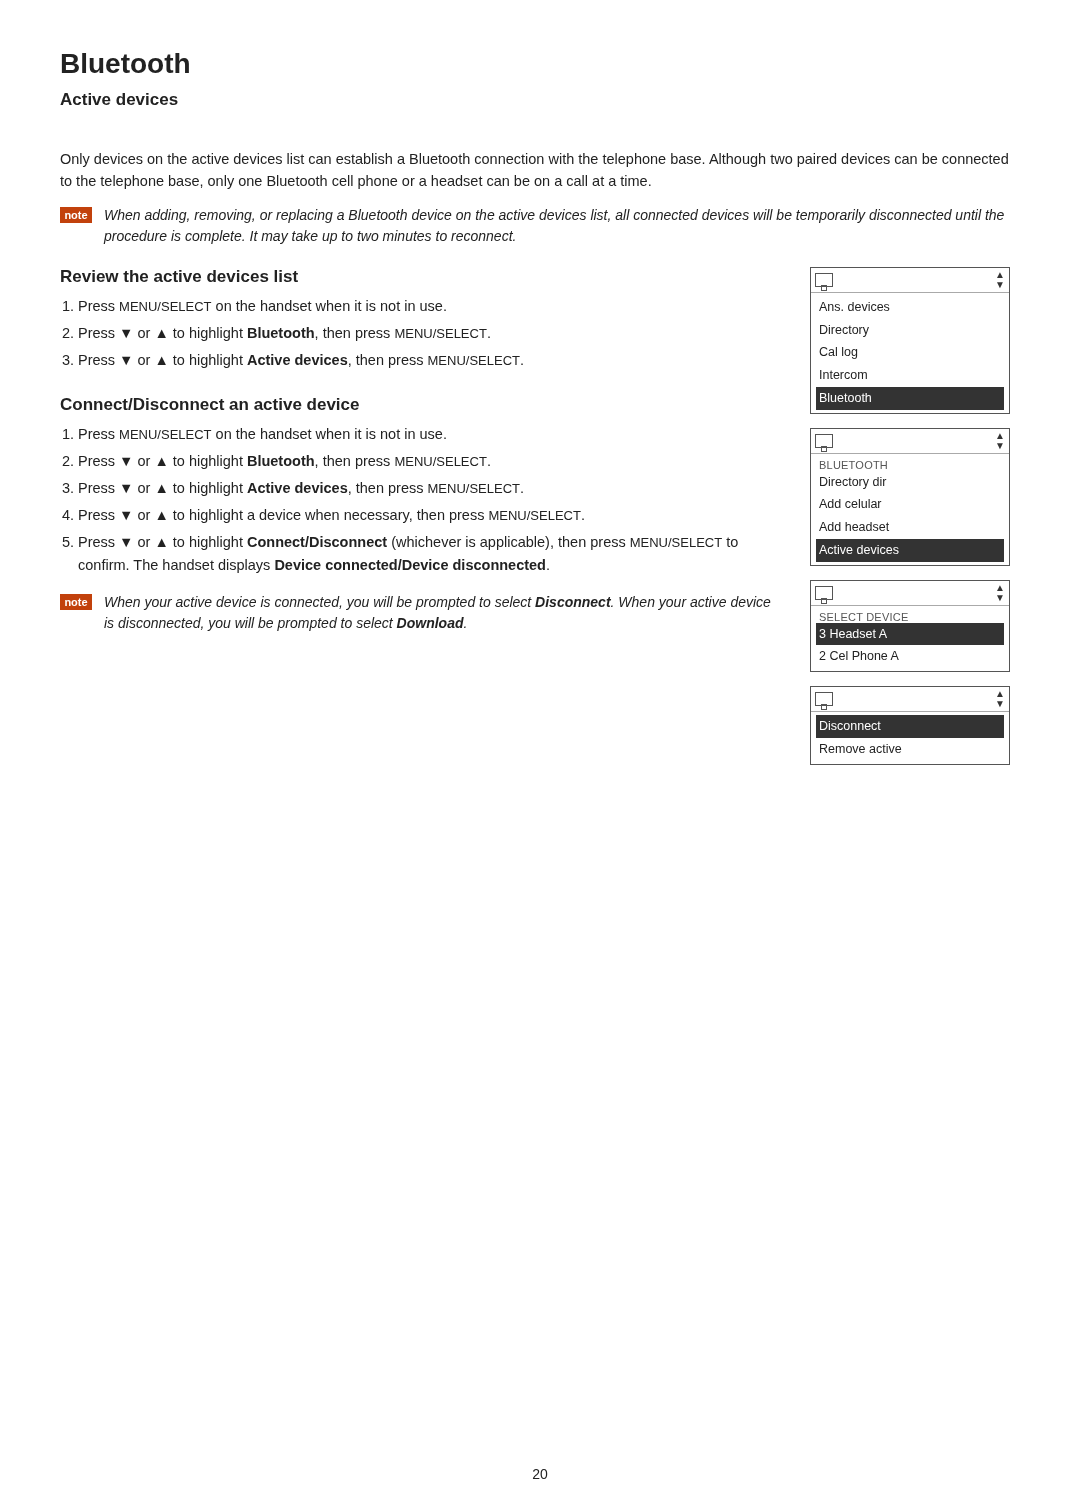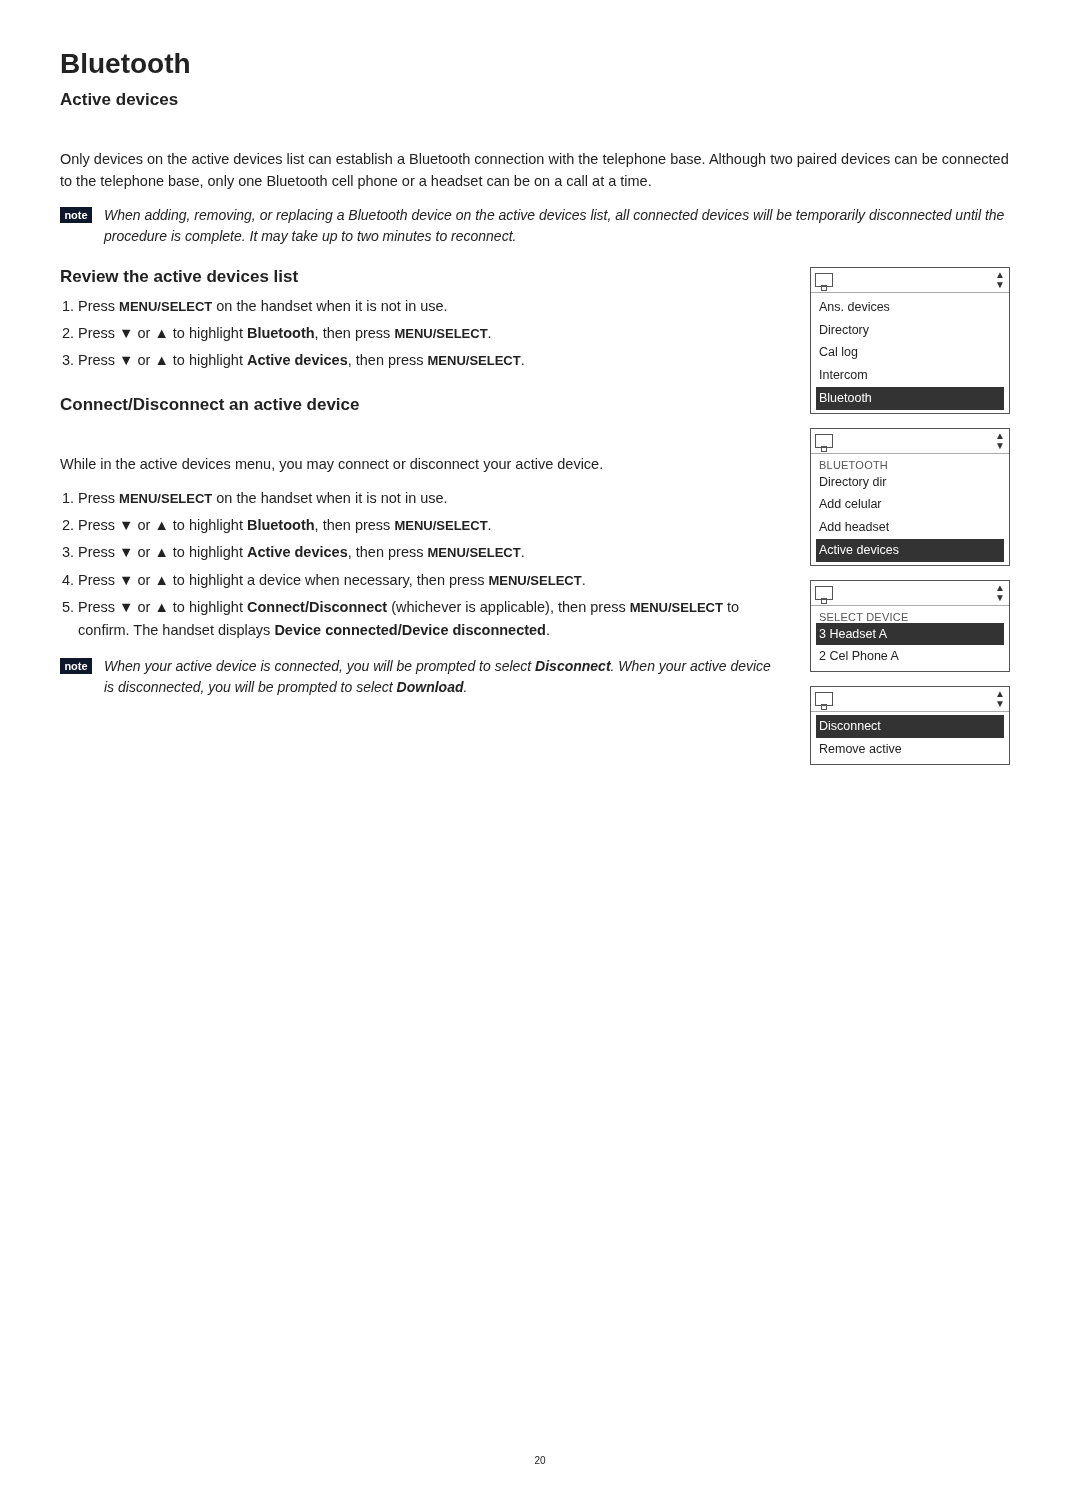--- a/index.html
+++ b/index.html
@@ -36,21 +36,21 @@
     .note-box {
       display: flex;
       align-items: flex-start;
       background: #fff;
       border: none;
       margin-bottom: 20px;
       gap: 12px;
     }
 
     .note-label {
-      background: #0f172a;
+      background: #c2410c;
       color: #fff;
       font-size: 11px;
       font-weight: bold;
       padding: 2px 0;
       min-width: 32px;
       text-align: center;
       margin-top: 2px;
       flex-shrink: 0;
     }
 
@@ -83,21 +83,21 @@
       font-size: 14.5px;
       line-height: 1.6;
       margin-bottom: 14px;
     }
 
     ol li {
       margin-bottom: 4px;
     }
 
     .bold { font-weight: bold; }
-    .small-caps { font-variant: small-caps; font-weight: bold; font-size: 13px; }
+    .small-caps { font-variant: small-caps; font-weight: normal; font-size: 13px; }
 
     
     .device-screen {
       border: 1.5px solid #555;
       background: #fff;
       font-size: 12px;
       position: relative;
       width: 200px;
     }
 
@@ -157,24 +157,24 @@
     .section-label {
       font-size: 11px;
       color: #555;
       padding: 2px 3px 0 3px;
       letter-spacing: 0.02em;
     }
 
     .page-number {
       text-align: center;
       position: absolute;
-      bottom: 46px;
+      bottom: 30px;
       left: 0;
       right: 0;
-      font-size: 10px;
+      font-size: 14px;
     }
 
     section {
       margin-bottom: 18px;
     }
 
     .section-block {
       margin-bottom: 22px;
     }
   </style>
@@ -206,21 +206,20 @@
           Press ▼ or ▲ to highlight <span class="bold">Bluetooth</span>, then press <span class="bold small-caps">MENU/SELECT</span>.
         </li>
         <li>
           Press ▼ or ▲ to highlight <span class="bold">Active devices</span>, then press <span class="bold small-caps">MENU/SELECT</span>.
         </li>
       </ol>
     </div>
 
     <div class="section-block">
       <h2>Connect/Disconnect an active device</h2>
-      <p>While in the active devices menu, you may connect or disconnect your active device.</p>
       <ol>
         <li>
           Press <span class="bold small-caps">MENU/SELECT</span> on the handset when it is not in use.
         </li>
         <li>
           Press ▼ or ▲ to highlight <span class="bold">Bluetooth</span>, then press <span class="bold small-caps">MENU/SELECT</span>.
         </li>
         <li>
           Press ▼ or ▲ to highlight <span class="bold">Active devices</span>, then press <span class="bold small-caps">MENU/SELECT</span>.
         </li>

